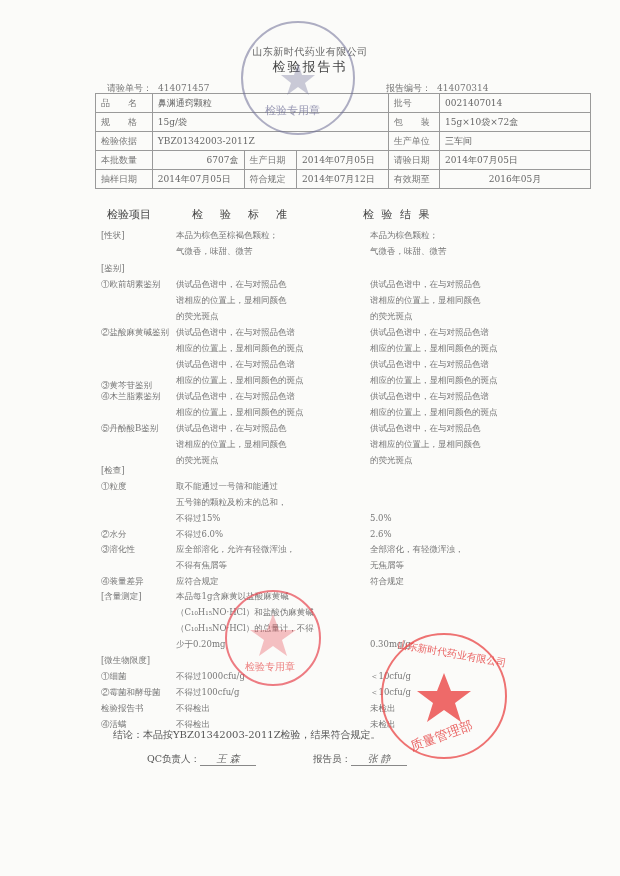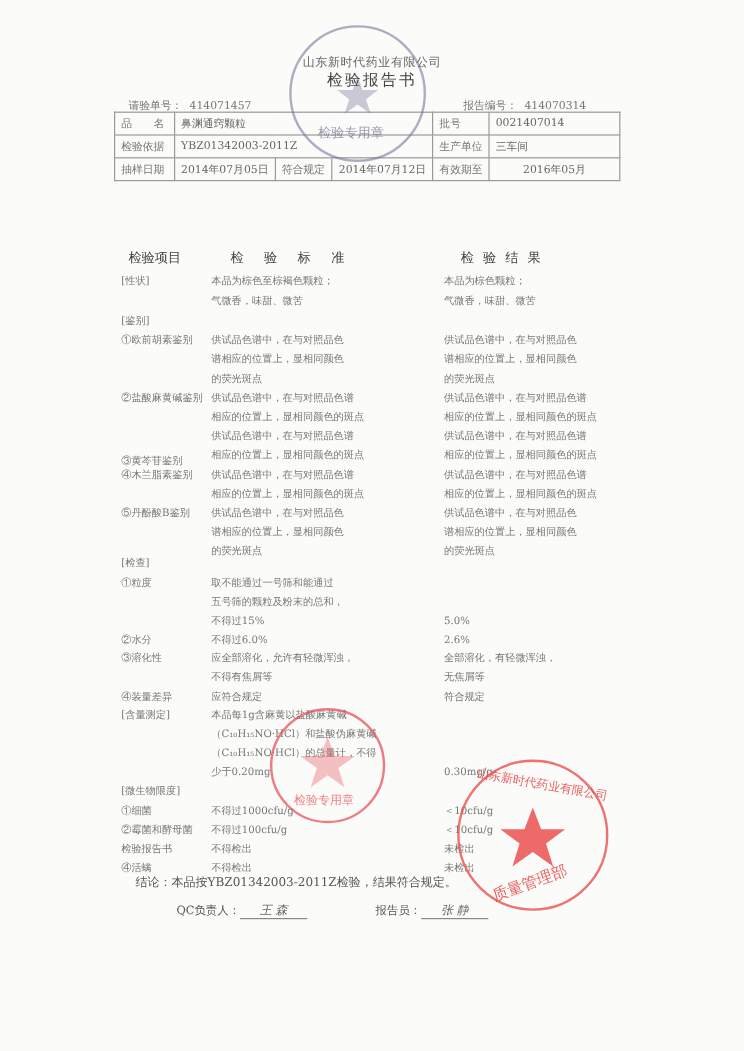--- a/index.html
+++ b/index.html
@@ -9,21 +9,21 @@
     font-family: "DejaVu Serif", "Liberation Serif", serif;
     color: #5a5a5a;
   }
   .abs { position: absolute; }
   .company { left: 0; width: 620px; top: 45px; text-align: center; font-size: 10px; color: #666; letter-spacing: 0.5px; }
   .doc-title { left: 0; width: 620px; top: 58px; text-align: center; font-size: 13px; color: #444; letter-spacing: 2px; }
   .hdr-line { top: 82px; font-size: 9px; color: #777; }
   .hdr-line .lbl { margin-right: 6px; }
 
   table.info {
-    position: absolute; left: 95px; top: 93px; width: 422px;
+    position: absolute; left: 95px; top: 93px; width: 496px;
     border-collapse: collapse; font-size: 9px; color: #666;
   }
   table.info td { border: 1px solid #9a9a9a; height: 18px; padding: 0 5px; white-space: nowrap; }
   table.info td.k { color: #777; }
 
   .sec-h { font-size: 11px; color: #444; }
   .t { font-size: 8.5px; color: #777; line-height: 16px; white-space: nowrap; }
   .col1 { left: 101px; }
   .col2 { left: 176px; }
   .col3 { left: 370px; }
@@ -61,39 +61,53 @@
       <col style="width:138px">
   </colgroup>
   <tbody>
       <tr>
     <td class="k">品　　名</td>
     <td colspan="3">鼻渊通窍颗粒</td>
     <td class="k">批号</td>
     <td>0021407014</td>
   </tr>
   <tr>
+    <td class="k">规　　格</td>
+    <td colspan="3">15g/袋</td>
+    <td class="k">包　　装</td>
+    <td>15g×10袋×72盒</td>
+  </tr>
+  <tr>
     <td class="k">检验依据</td>
     <td colspan="3">YBZ01342003-2011Z</td>
     <td class="k">生产单位</td>
     <td>三车间</td>
+  </tr>
+  <tr>
+    <td class="k">本批数量</td>
+    <td style="text-align:right">6707盒</td>
+    <td class="k">生产日期</td>
+    <td>2014年07月05日</td>
+    <td class="k">请验日期</td>
+    <td>2014年07月05日</td>
   </tr>
   <tr>
     <td class="k">抽样日期</td>
     <td>2014年07月05日</td>
     <td class="k">符合规定</td>
     <td>2014年07月12日</td>
     <td class="k">有效期至</td>
     <td style="text-align:center">2016年05月</td>
   </tr>
 </tbody>
   </table>
 
 <div class="abs sec-h" style="left:107px; top:207px;">检验项目</div>
 <div class="abs sec-h" style="left:192px; top:207px; letter-spacing:3px;">检　验　标　准</div>
-<div class="abs sec-h" style="left:384px; top:207px; letter-spacing:2px;">检 验 结 果</div>
+<div class="abs sec-h" style="left:363px; top:207px; letter-spacing:2px;">检 验 结 果</div>
 
 <div class="abs t col1" style="top:227px">[性状]</div>
 <div class="abs t col2" style="top:227px">本品为棕色至棕褐色颗粒；</div>
 <div class="abs t col2" style="top:243px">气微香，味甜、微苦</div>
 <div class="abs t col3" style="top:227px">本品为棕色颗粒；</div>
 <div class="abs t col3" style="top:243px">气微香，味甜、微苦</div>
 
 <div class="abs t col1" style="top:260px">[鉴别]</div>
 
 <div class="abs t col1" style="top:276px">①欧前胡素鉴别</div>

